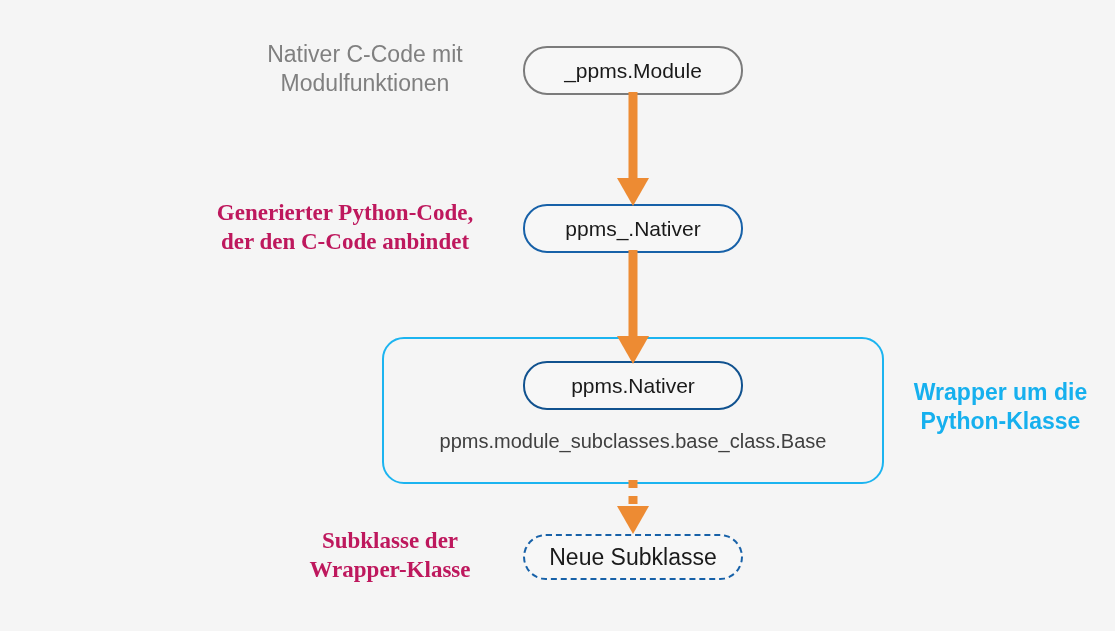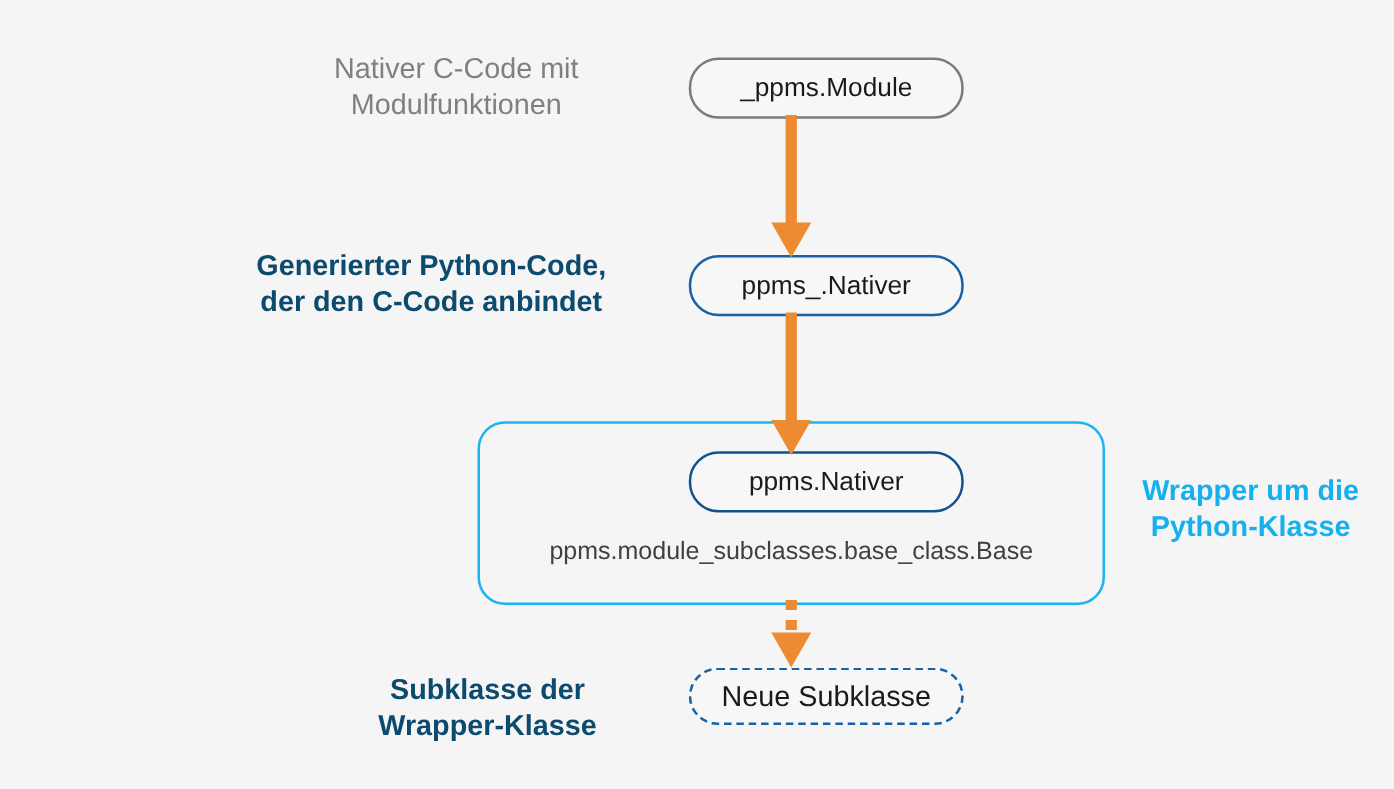--- a/index.html
+++ b/index.html
@@ -25,51 +25,50 @@
   
   .side-label {
     position: absolute;
     text-align: center;
     line-height: 1.28;
     font-size: 23px;
     font-weight: 400;
     white-space: pre-line;
   }
   .label-gray  { color: #808080; }
-  .label-blue  { color: #0c4a6e; font-weight: 700; }
+  .label-blue  { color: #be185d; font-weight: 700; font-family: Liberation Serif, serif; }
   .label-cyan  { color: #16b0ee; font-weight: 700; }
 
   #label-native {
     left: 140px; top: 40px; width: 450px;
   }
   #label-generated {
     left: 120px; top: 198px; width: 450px;
   }
   #label-own {
     left: 10px; top: 353px; width: 370px;
   }
   #label-wrapper {
     left: 893px; top: 378px; width: 215px; text-align: center;
   }
   #label-subclass {
-    left: 245px; top: 526px; width: 290px; margin-top: 11px;
+    left: 245px; top: 526px; width: 290px;
   }
 
   
   .node {
     position: absolute;
     background: #f7f7f7;
     border-radius: 24px;
     display: flex;
     align-items: center;
     justify-content: center;
     font-size: 21px;
     color: #1a1a1a;
     box-sizing: border-box;
-    margin-left: 28px;
   }
 
   #node-native {
     left: 523px; top: 46px; width: 220px; height: 49px;
     border: 2px solid #7b7b7b;
   }
   #node-generated {
     left: 523px; top: 204px; width: 220px; height: 49px;
     border: 2.5px solid #1761a8;
   }

